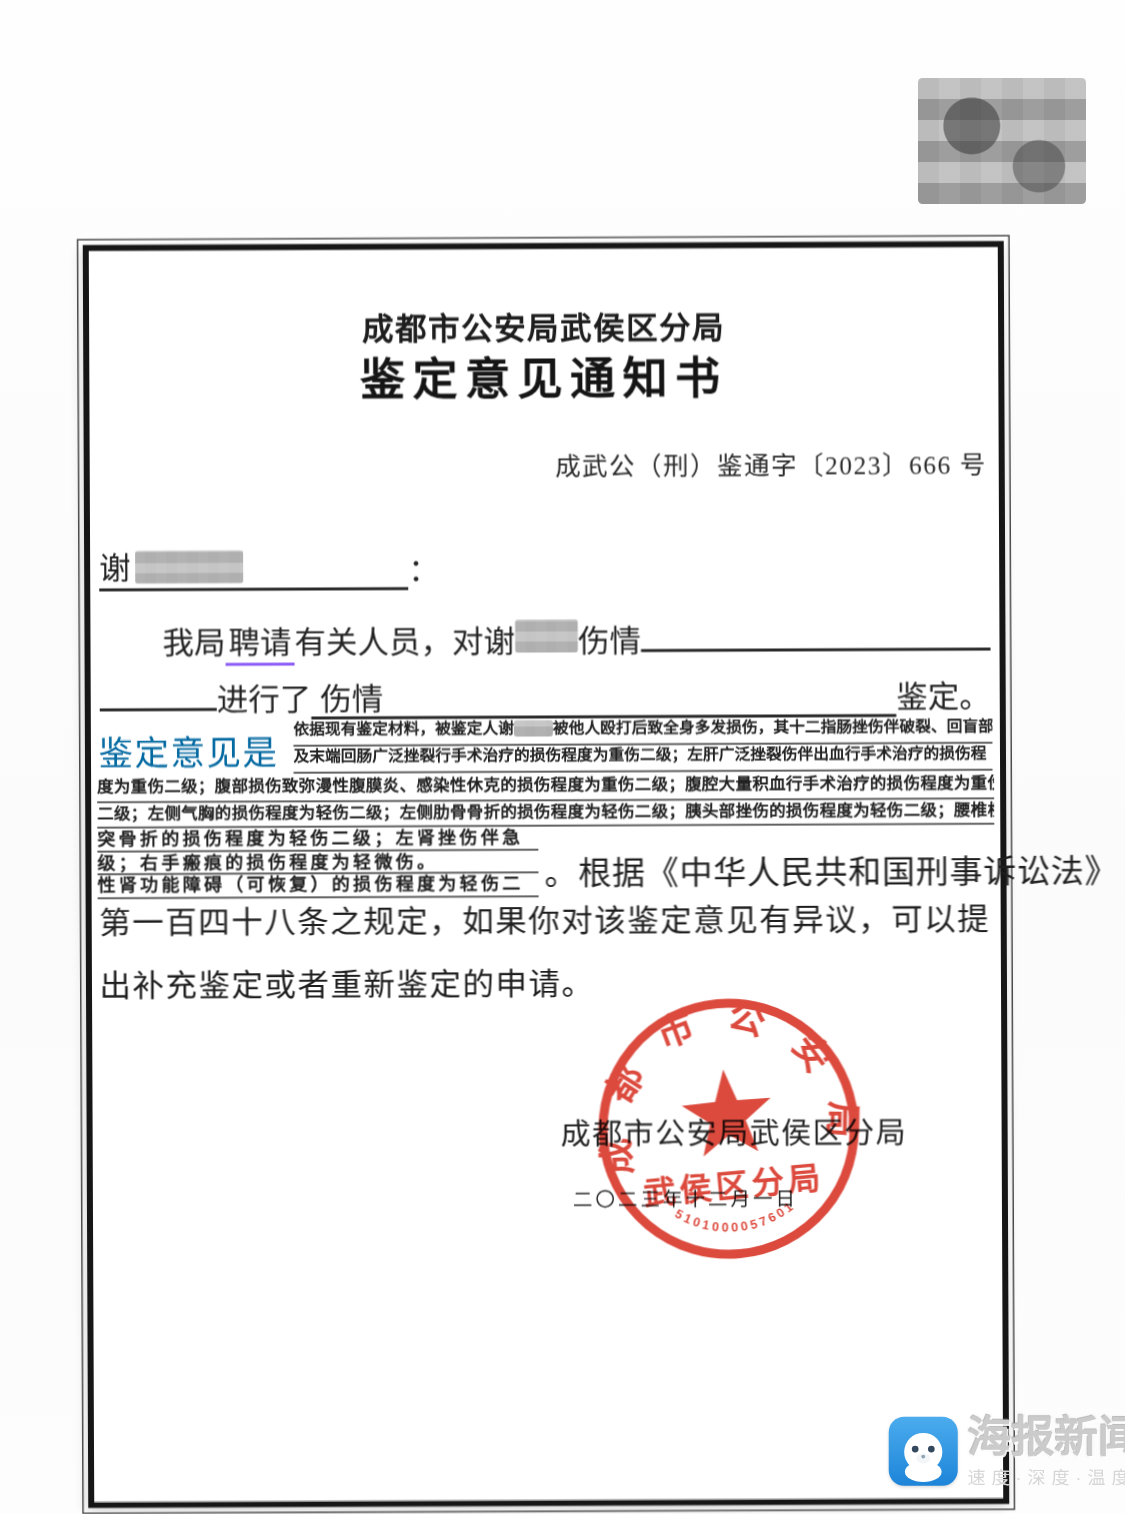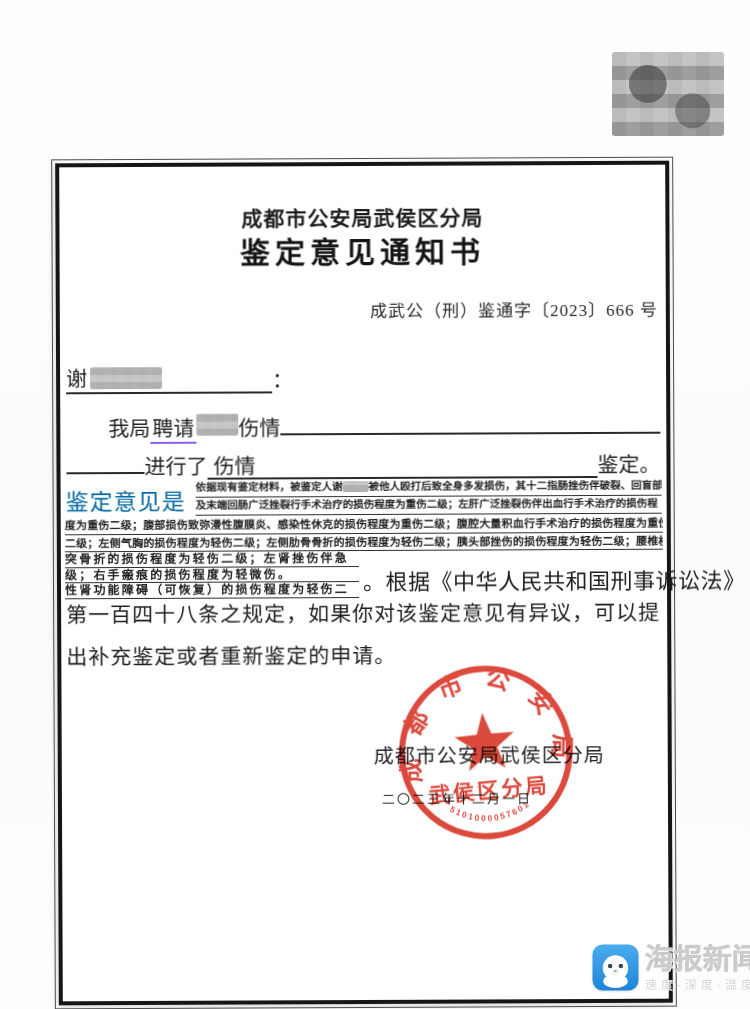--- a/index.html
+++ b/index.html
@@ -86,20 +86,21 @@
     <div class="title1">成都市公安局武侯区分局</div>
     <div class="title2">鉴定意见通知书</div>
     <div class="docno">成武公（刑）鉴通字〔2023〕666 号</div>
 
     <div class="addr"><span class="addr-blank"><span>谢</span><span class="blur blur-name"></span></span><span>：</span></div>
 
     <div class="bodyline p1">
       <span class="indent"></span>
       <span>我局</span>
       <span class="ul-fill">聘请</span>
+      <span>有关人员，对谢</span>
       <span class="blur blur-mid"></span>
       <span>伤情</span>
       <span class="fill"></span>
     </div>
 
     <div class="bodyline p2">
       <span class="blank-seg"></span>
       <span>进行了</span>
       <span class="fill-text"><span>伤情</span></span>
       <span>鉴定。</span>

